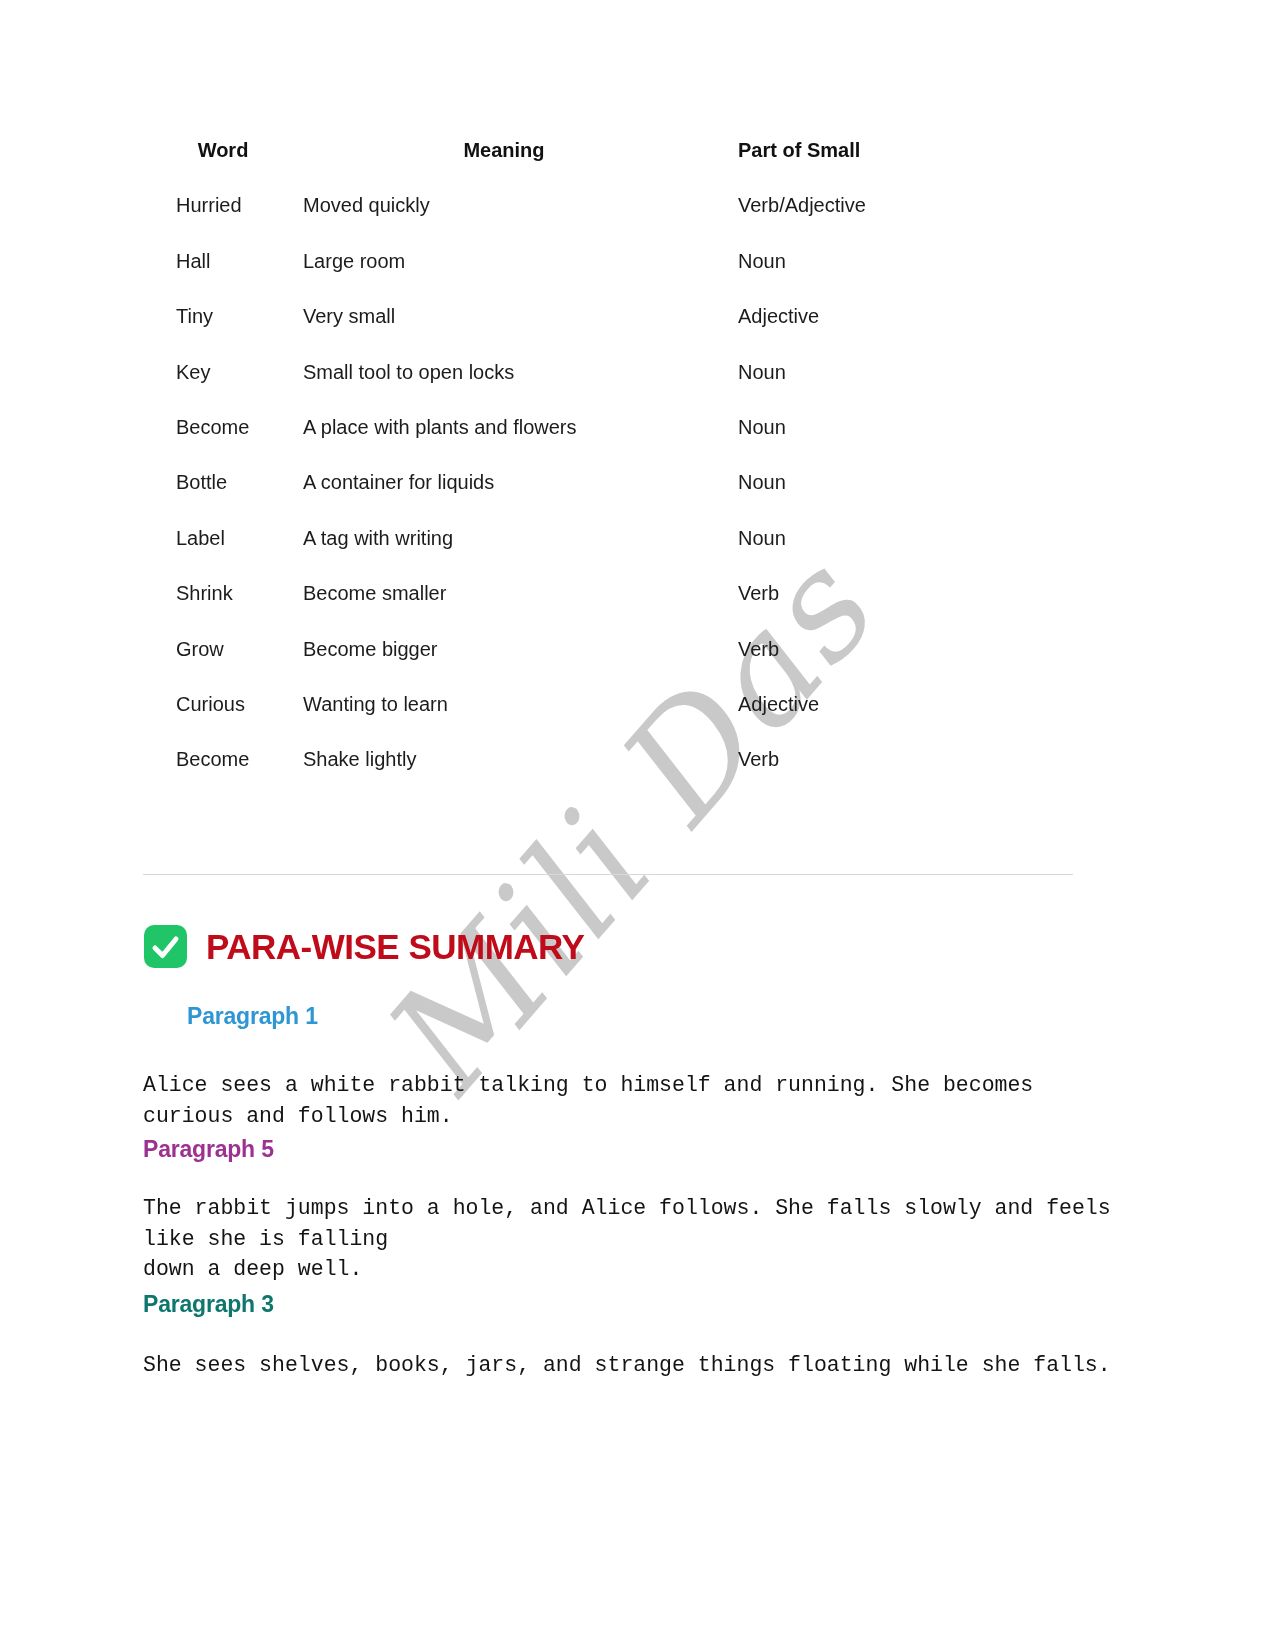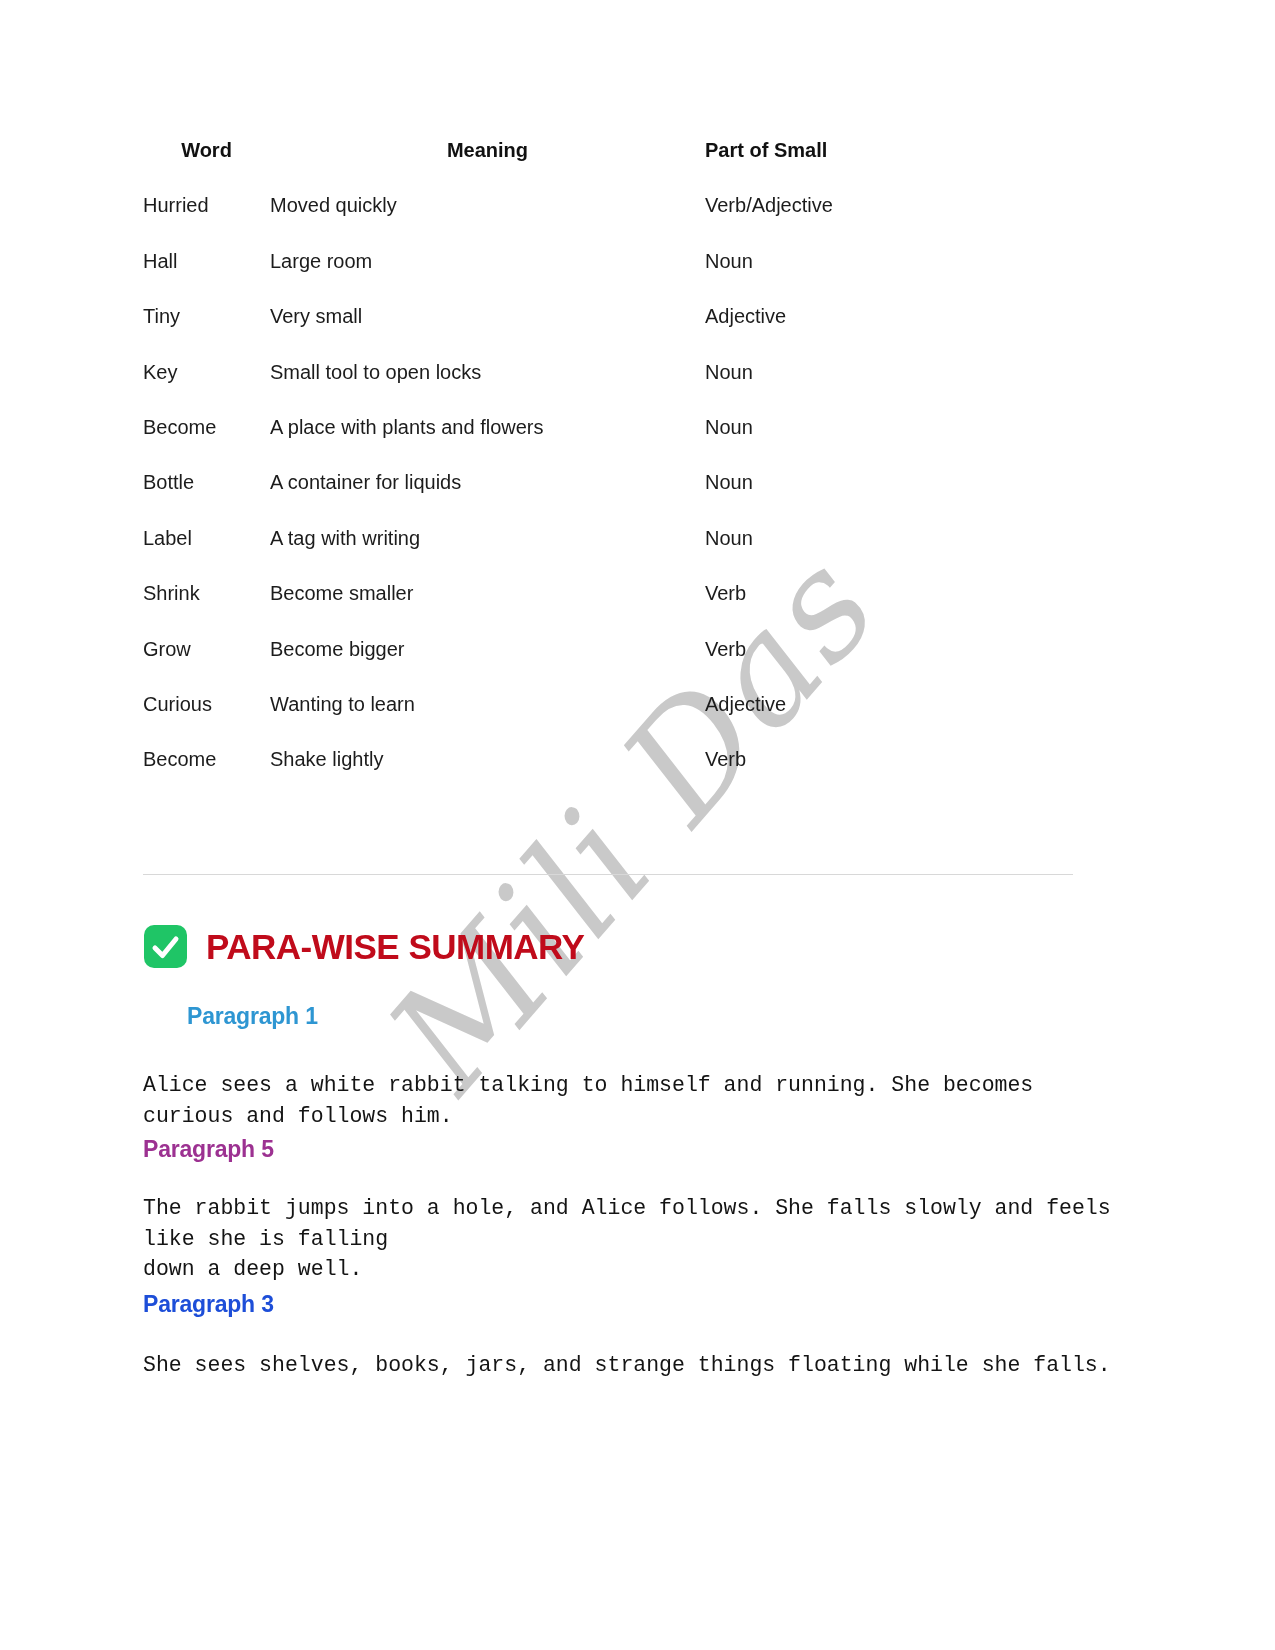--- a/index.html
+++ b/index.html
@@ -38,21 +38,21 @@
   .vocab {
     position:absolute;
     left:143px;
     top:139px;
     display:grid;
     grid-template-columns:127px 435px 370px;
     grid-auto-rows:55.4px;
     font-size:20px;
     color:#1c1c1c;
   }
-  .vocab .cell { align-self:start; }
+  .vocab .cell { align-self:start;margin-left:33px; }
   .vocab .head { font-weight:bold; color:#111111; }
   .vocab .center { text-align:center; }
 
   
   .divider {
     position:absolute;
     left:143px;
     top:874px;
     width:930px;
     height:1px;
@@ -79,21 +79,21 @@
   
   .sec-head {
     position:absolute;
     left:143px;
     font-size:23px;
     font-weight:bold;
     letter-spacing:-0.2px;
   }
   .sec-head.blue   { color:#2e96d2; }
   .sec-head.purple { color:#9c3191; }
-  .sec-head.green  { color:#1d4ed8; }
+  .sec-head.green  { color:#0f766e; }
   .sec-body {
     position:absolute;
     left:143px;
     width:980px;
     font-family:Liberation Mono, monospace;
     font-size:21.5px;
     line-height:30.5px;
     color:#141414;
     white-space:pre-line;
   }

